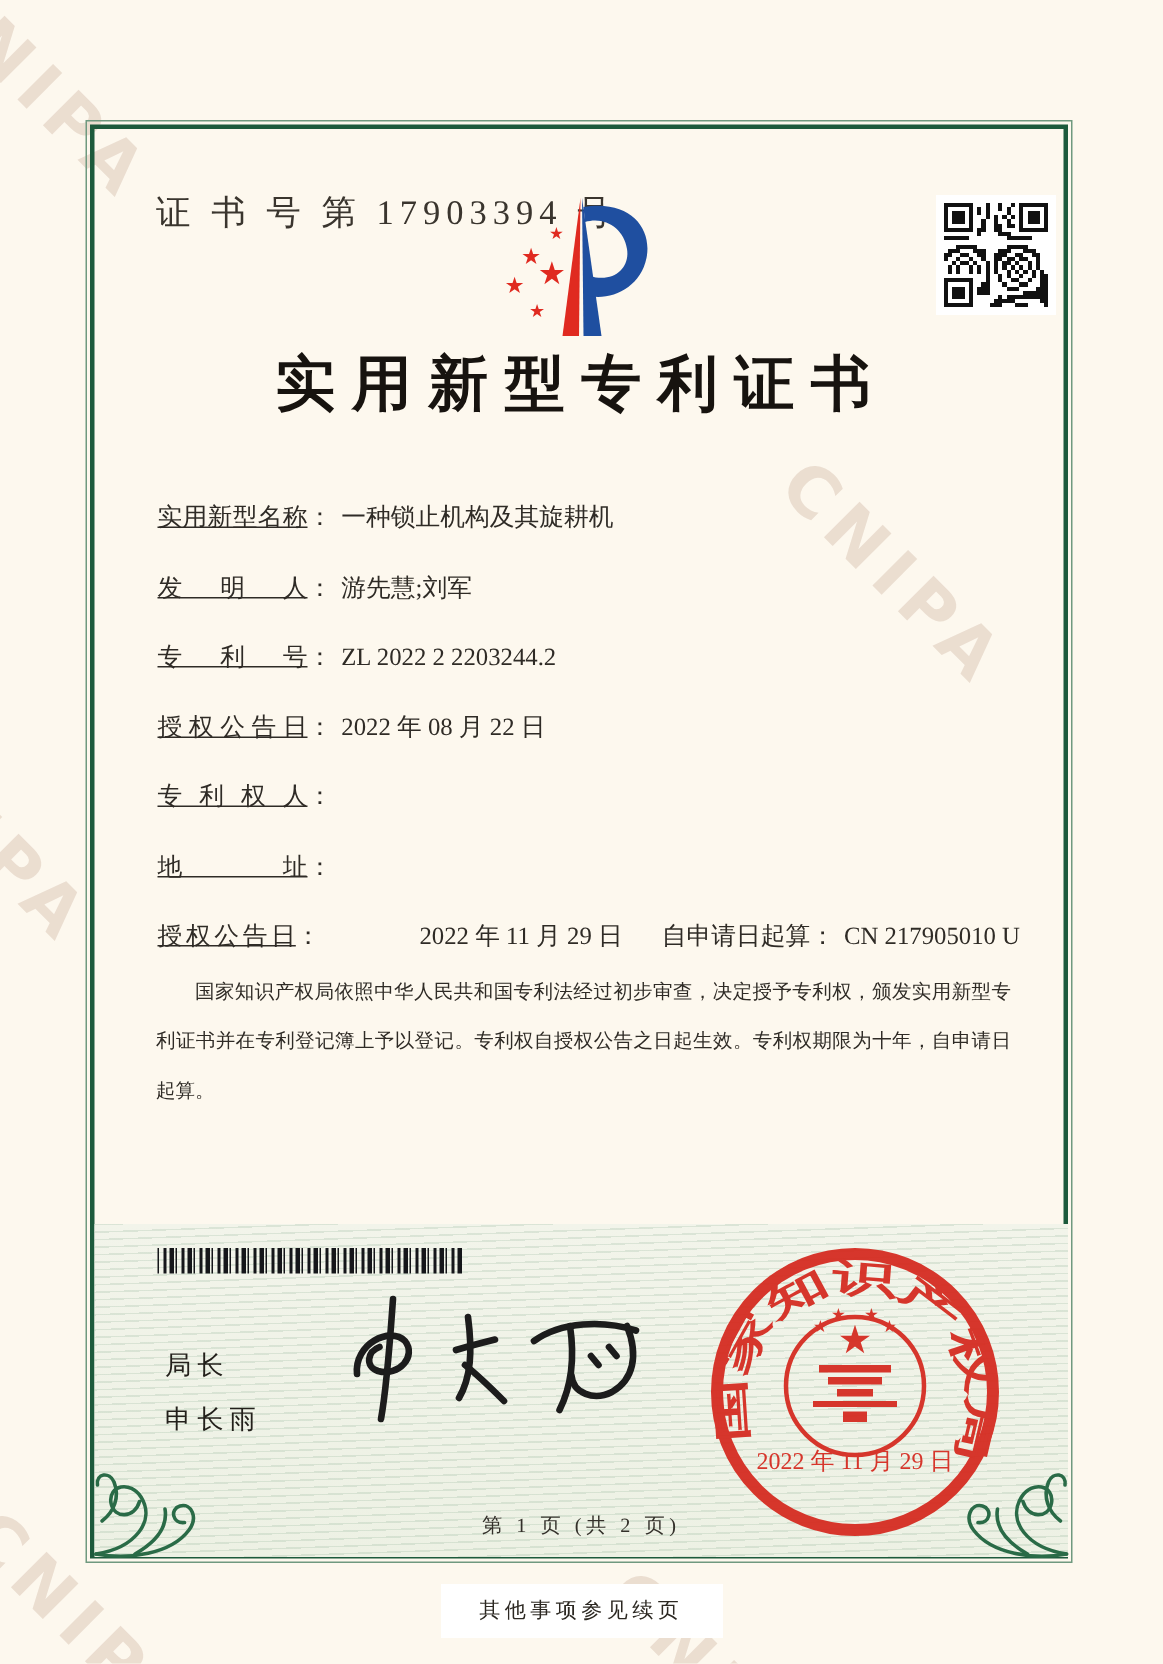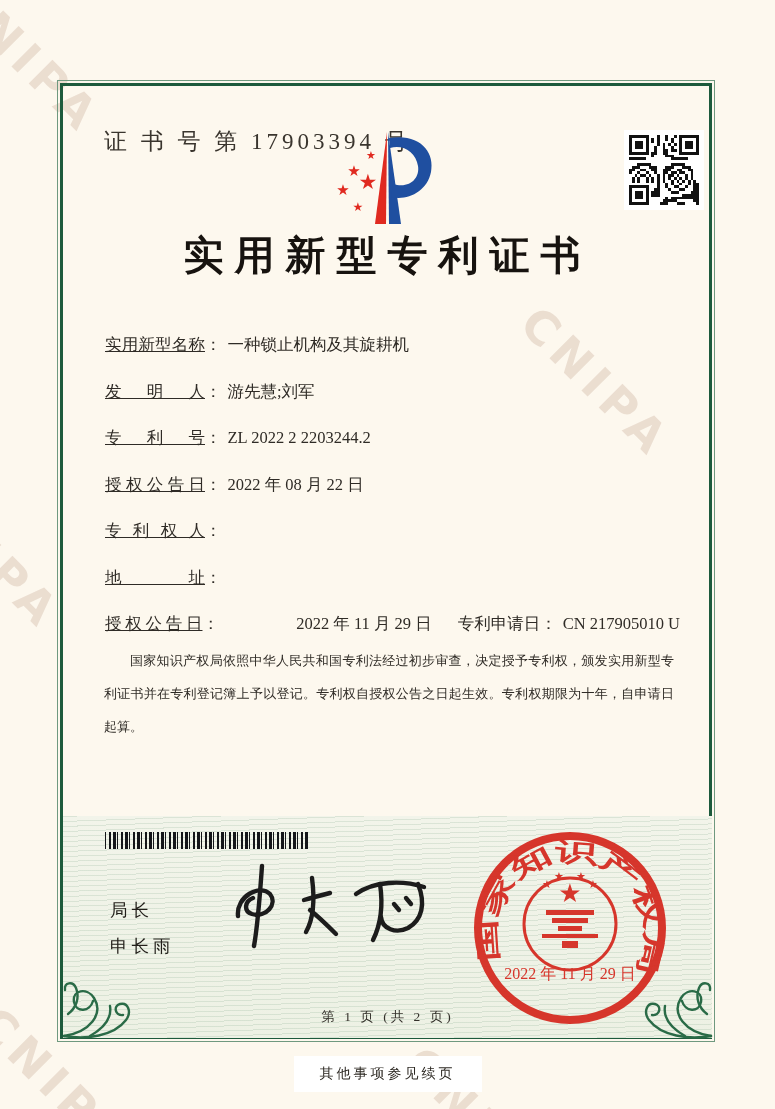--- a/index.html
+++ b/index.html
@@ -447,21 +447,21 @@
       <span class="f-colon">：</span>
   </div>
   <div class="field-row">
     <span class="f-label">地址</span>
       <span class="f-colon">：</span>
   </div>
   <div class="field-row">
     <span class="f-label">授权公告日</span>
       <span class="f-colon">：</span>
     <span class="f-value fixed">2022 年 11 月 29 日</span>
-    <span class="second-pair"><span>专利申请日</span><span>：</span></span>
+    <span class="second-pair"><span>自申请日起算</span><span>：</span></span>
     <span class="f-value">CN 217905010 U</span>
   </div>
 </div>
 
 <div class="paragraphs">
   <p>国家知识产权局依照中华人民共和国专利法经过初步审查，决定授予专利权，颁发实用新型专利证书并在专利登记簿上予以登记。专利权自授权公告之日起生效。专利权期限为十年，自申请日起算。</p>
 </div>
 
 <div class="barcode" id="barcode">
     <div style="width: 1px; margin-right: 3px;"></div>

